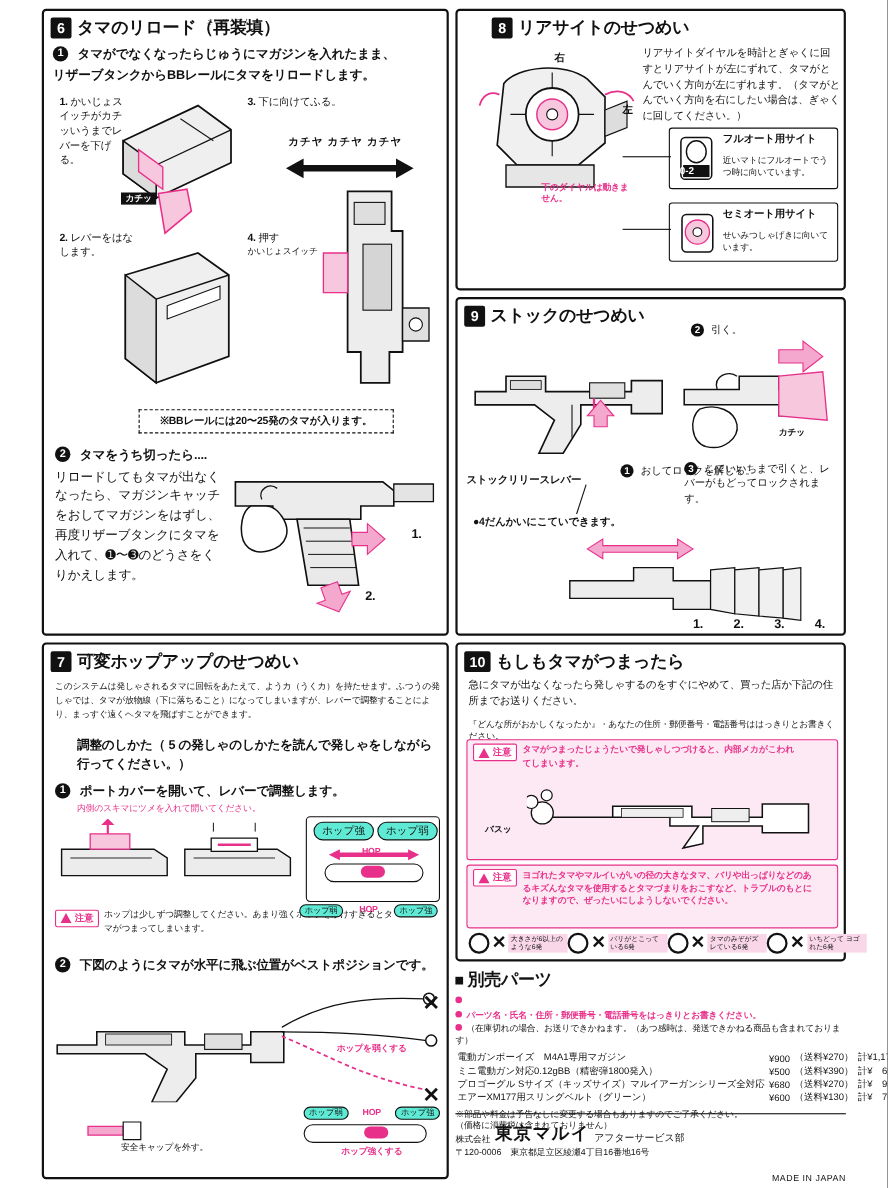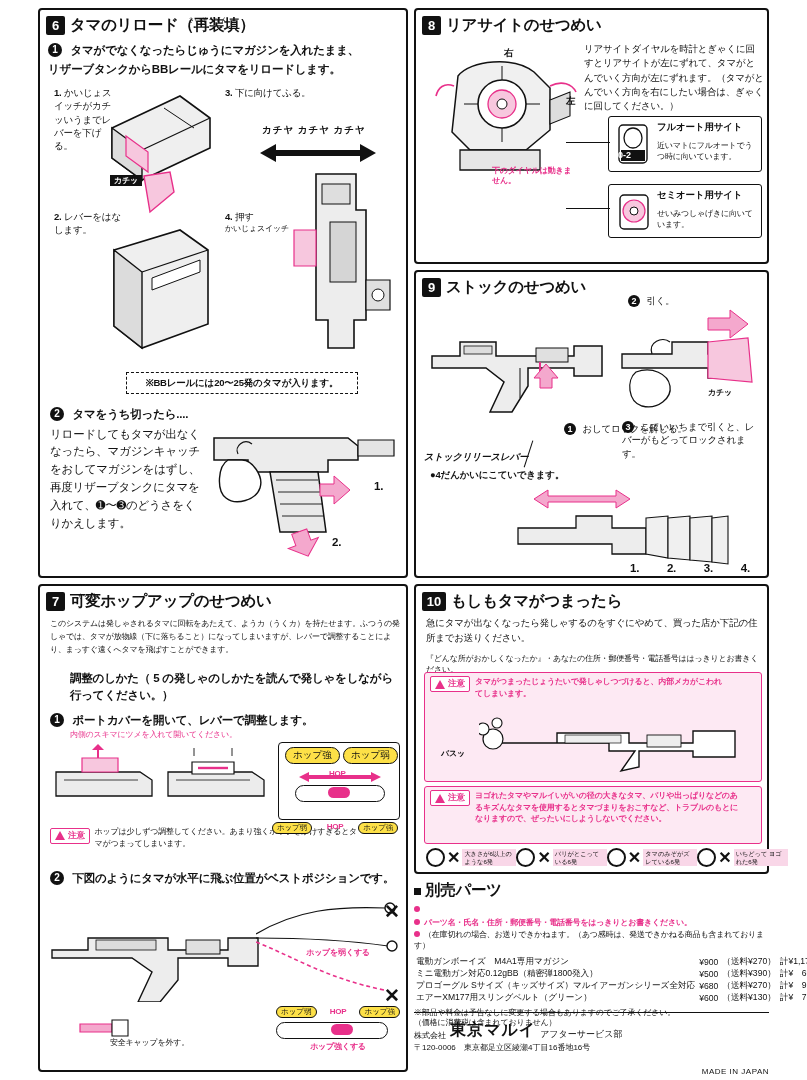--- a/index.html
+++ b/index.html
@@ -42,21 +42,21 @@
     display:inline-flex;align-items:center;gap:3px;border:1.3px solid #e8308a;
     background:#fff;color:#e8308a;font-size:8.5px;font-weight:bold;border-radius:2px;
     padding:1px 4px;
   }
   .tri{
     width:0;height:0;border-left:5px solid transparent;border-right:5px solid transparent;
     border-bottom:9px solid #e8308a;position:relative;
   }
   .pill{
     border:1.4px solid #111;border-radius:10px;font-size:9.5px;padding:1px 7px;
-    display:inline-block;background:#fde047;
+    display:inline-block;background:#5eead4;
   }
   .dashbox{border:1.2px dashed #111;}
   .xmark{color:#111;font-size:19px;font-weight:bold;}
   .bullet-sq{display:inline-block;width:7px;height:7px;background:#111;margin-right:4px;}
   .bullet-dot{display:inline-block;width:6px;height:6px;background:#e8308a;border-radius:50%;margin-right:4px;}
   table.prices{border-collapse:collapse;font-size:8.6px;}
   table.prices td{padding:0 2px;white-space:nowrap;}
   .footer-logo{font-size:16px;font-weight:bold;letter-spacing:1px;}
   .madein{position:absolute;right:6px;bottom:3px;font-size:8px;letter-spacing:0.5px;}
   .okbad{display:flex;align-items:center;gap:2px;}
@@ -159,21 +159,21 @@
       <path d="M74 114 L116 114" stroke="#111" stroke-width="0.9"></path>
       <path d="M20 58 C10 64 8 88 18 96 C28 104 48 98 52 86 C56 74 44 58 34 58 Z" fill="#fff" stroke="#111" stroke-width="1.4"></path>
       <path d="M30 52 C26 44 36 36 44 42" stroke="#111" stroke-width="1.2" fill="none"></path>
       <path d="M112 82 L126 82 L126 74 L142 88 L126 102 L126 94 L112 94 Z" fill="#f4a8cd" stroke="#e8308a" stroke-width="1"></path>
       <path d="M84 132 L96 132 L96 124 L110 140 L96 156 L96 148 L84 148 Z" fill="#f4a8cd" stroke="#e8308a" stroke-width="1" transform="rotate(70 95 140)"></path>
     </svg>
     <div class="body-t bold" style="position:absolute;left:334px;top:468px;">1.</div>
     <div class="body-t bold" style="position:absolute;left:292px;top:524px;">2.</div>
   </div>
 
-  <div class="panel" style="left:376px;top:0;width:355px;height:256px;">
+  <div class="panel" style="left:376px;top:0;width:355px;height:256px;padding-left:25px;">
     <div class="hdr">
       <span class="sect-num">8</span><span class="sect-title">リアサイトのせつめい</span>
     </div>
     <div class="small-t" style="position:absolute;left:168px;top:32px;width:180px;line-height:1.5;">リアサイトダイヤルを時計とぎゃくに回すとリアサイトが左にずれて、タマがとんでいく方向が左にずれます。（タマがとんでいく方向を右にしたい場合は、ぎゃくに回してください。）</div>
 
     <svg class="ill" style="left:14px;top:36px;" width="152" height="150">
       <path d="M28 30 C40 14 84 10 104 26 L120 42 L120 84 L96 104 L40 104 L22 86 Z" fill="#f0f0f0" stroke="#111" stroke-width="1.5"></path>
       <circle cx="72" cy="58" r="24" fill="#fff" stroke="#111" stroke-width="1.6"></circle>
       <circle cx="72" cy="58" r="14" fill="#f7c7de" stroke="#e8308a" stroke-width="1.3"></circle>
       <circle cx="72" cy="58" r="5" fill="#fff" stroke="#111" stroke-width="1"></circle>
@@ -222,21 +222,21 @@
       <rect x="40" y="44" width="28" height="8" fill="#ddd" stroke="#111" stroke-width="0.8"></rect>
       <rect x="112" y="46" width="32" height="14" fill="#e0e0e0" stroke="#111" stroke-width="1"></rect>
       <path d="M96 66 L96 96" stroke="#111" stroke-width="1"></path>
       <path d="M116 60 L116 72" stroke="#e8308a" stroke-width="2"></path>
       <path d="M116 86 L116 76 L110 76 L122 62 L134 76 L128 76 L128 86 Z" fill="#f4a8cd" stroke="#e8308a" stroke-width="1"></path>
     </svg>
     <div class="small-t" style="position:absolute;left:148px;top:150px;">
       <span class="num-c" style="width:12px;height:12px;font-size:9px;">1</span>
       <span>おしてロックを解じる。</span>
     </div>
-    <div class="small-t bold" style="position:absolute;left:8px;top:178px;font-style:italic;">ストックリリースレバー</div>
+    <div class="small-t bold" style="position:absolute;left:8px;top:158px;">ストックリリースレバー</div>
     <div class="line" style="left:112px;top:168px;width:1.4px;height:28px;transform:rotate(18deg);"></div>
 
     <svg class="ill" style="left:196px;top:26px;" width="152" height="120">
       <path d="M10 56 L60 56 L60 44 L96 44 L96 56 L136 56 L136 80 L96 80 L96 70 L10 70 Z" fill="#ededed" stroke="#111" stroke-width="1.4"></path>
       <path d="M96 44 L136 40 L140 84 L96 80 Z" fill="#f7c7de" stroke="#e8308a" stroke-width="1.2"></path>
       <path d="M24 74 C14 82 16 104 30 108 C46 112 60 100 58 88 C56 76 40 68 24 74 Z" fill="#fff" stroke="#111" stroke-width="1.3"></path>
       <path d="M40 56 C36 44 50 38 58 44" stroke="#111" stroke-width="1.2" fill="none"></path>
       <path d="M96 20 L118 20 L118 12 L136 26 L118 40 L118 32 L96 32 Z" fill="#f4a8cd" stroke="#e8308a" stroke-width="1"></path>
     </svg>
     <div class="small-t" style="position:absolute;left:212px;top:22px;">

